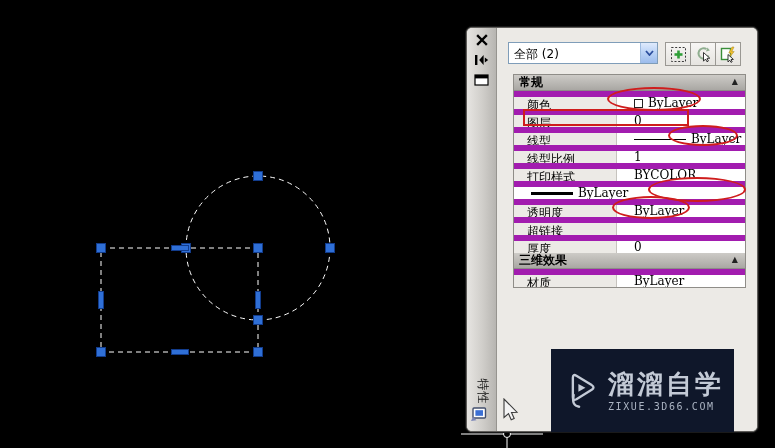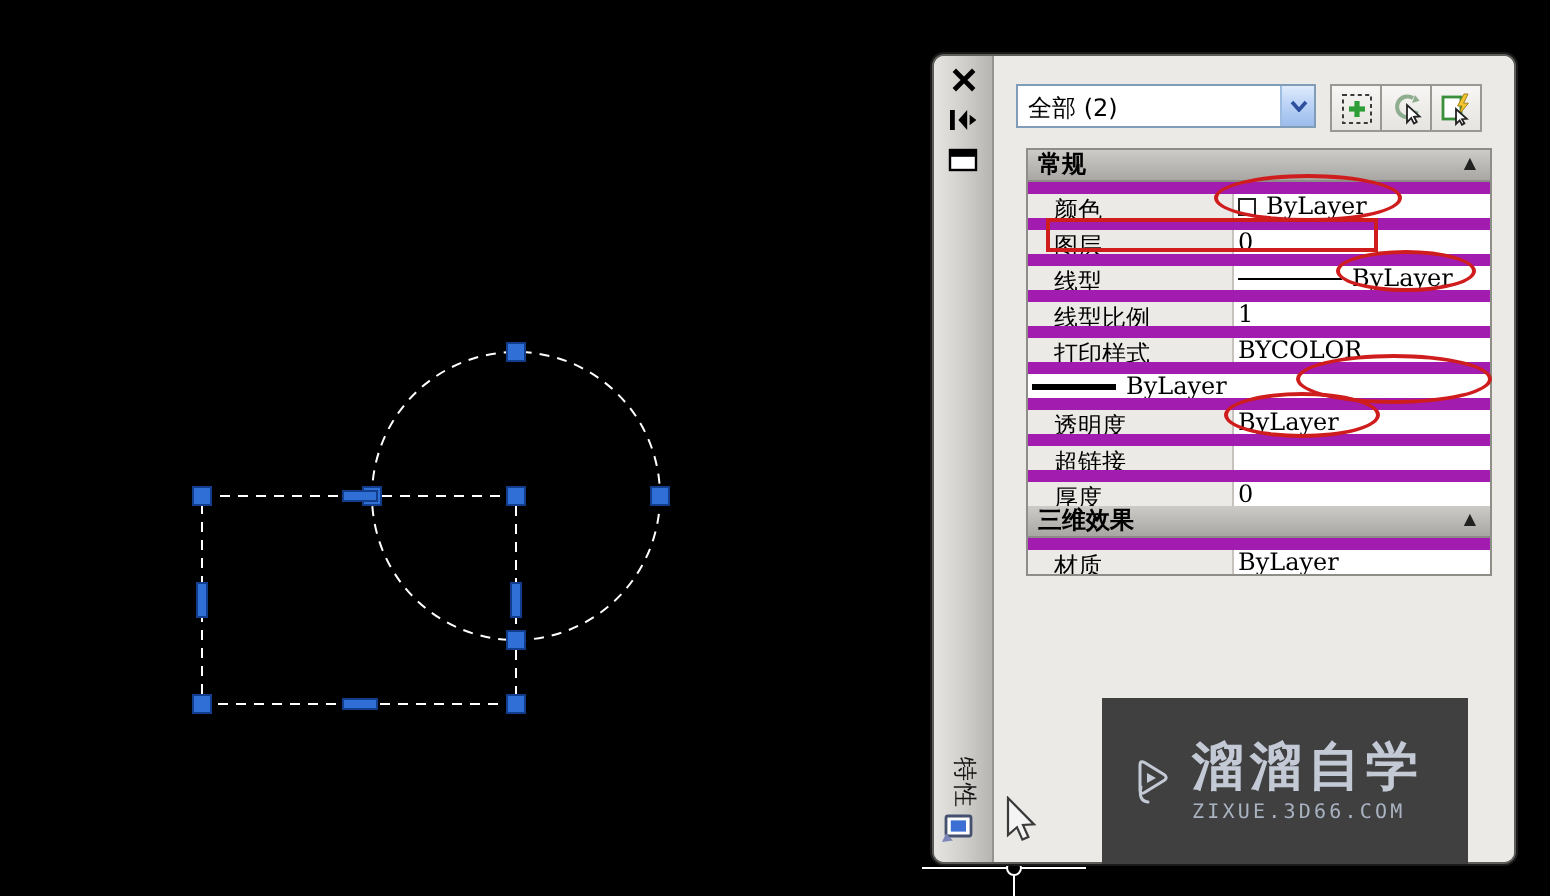--- a/index.html
+++ b/index.html
@@ -71,42 +71,42 @@
     padding-left:5px; position:relative; cursor:default;
   }
   .collapse-glyph { position:absolute; right:7px; top:2px; font-size:8px; color:#222; }
   .prow { display:flex; height:18px; border-top:6px solid #a21caf; }
   .prow:first-of-type { border-top:none; }
   .plabel {
     width:103px; background:#eceae6; border-right:1px solid #c6c3be;
     padding-left:13px; line-height:17px; color:#000; white-space:nowrap; overflow:hidden;
   }
   .pvalue {
-    flex:1; background:#fff; padding-left:2px; display:flex; align-items:center;
+    flex:1; background:#fff; padding-left:17px; display:flex; align-items:center;
     gap:5px; font-family:"DejaVu Serif", serif; font-size:12px; color:#000;
     cursor:default; white-space:nowrap; overflow:hidden;
   }
   .swatch { width:9px; height:9px; background:#fff; border:1px solid #222; flex:none; }
   .ltline-thin { width:52px; height:1px; background:#000; flex:none; }
   .ltline-thick { width:42px; height:3px; background:#000; flex:none; }
 
   
   .ann { position:absolute; border:2px solid #cf1d1d; pointer-events:none; z-index:5; }
   .ann.ellipse { border-radius:50%; }
   .ann-color        { left:93px;  top:12px;  width:94px; height:24px; }
   .ann-layer        { left:9px;   top:34px;  width:166px; height:17px; }
   .ann-linetype     { left:154px; top:50px;  width:70px; height:21px; }
   .ann-lineweight   { left:134px; top:102px; width:98px; height:25px; }
   .ann-transparency { left:98px;  top:121px; width:78px; height:23px; }
 
   
   .watermark {
     position:absolute; left:551px; top:349px; width:183px; height:83px;
-    background:#404040; z-index:6; display:flex; align-items:center;
-    padding:0 22px 0 14px; gap:10px;
+    background:#0f172a; z-index:6; display:flex; align-items:center;
+    padding:0 10px 0 14px; gap:10px;
   }
   .wm-text { display:flex; flex-direction:column; align-items:flex-start; }
   .wm-brand {
     color:#c3cad6; font-size:26px; font-weight:bold; letter-spacing:3px;
     line-height:30px; white-space:nowrap;
   }
   .wm-site {
     color:#aab3c2; font-size:10px; letter-spacing:1.6px; margin-top:2px;
     font-family:"DejaVu Sans Mono", monospace; white-space:nowrap;
   }

